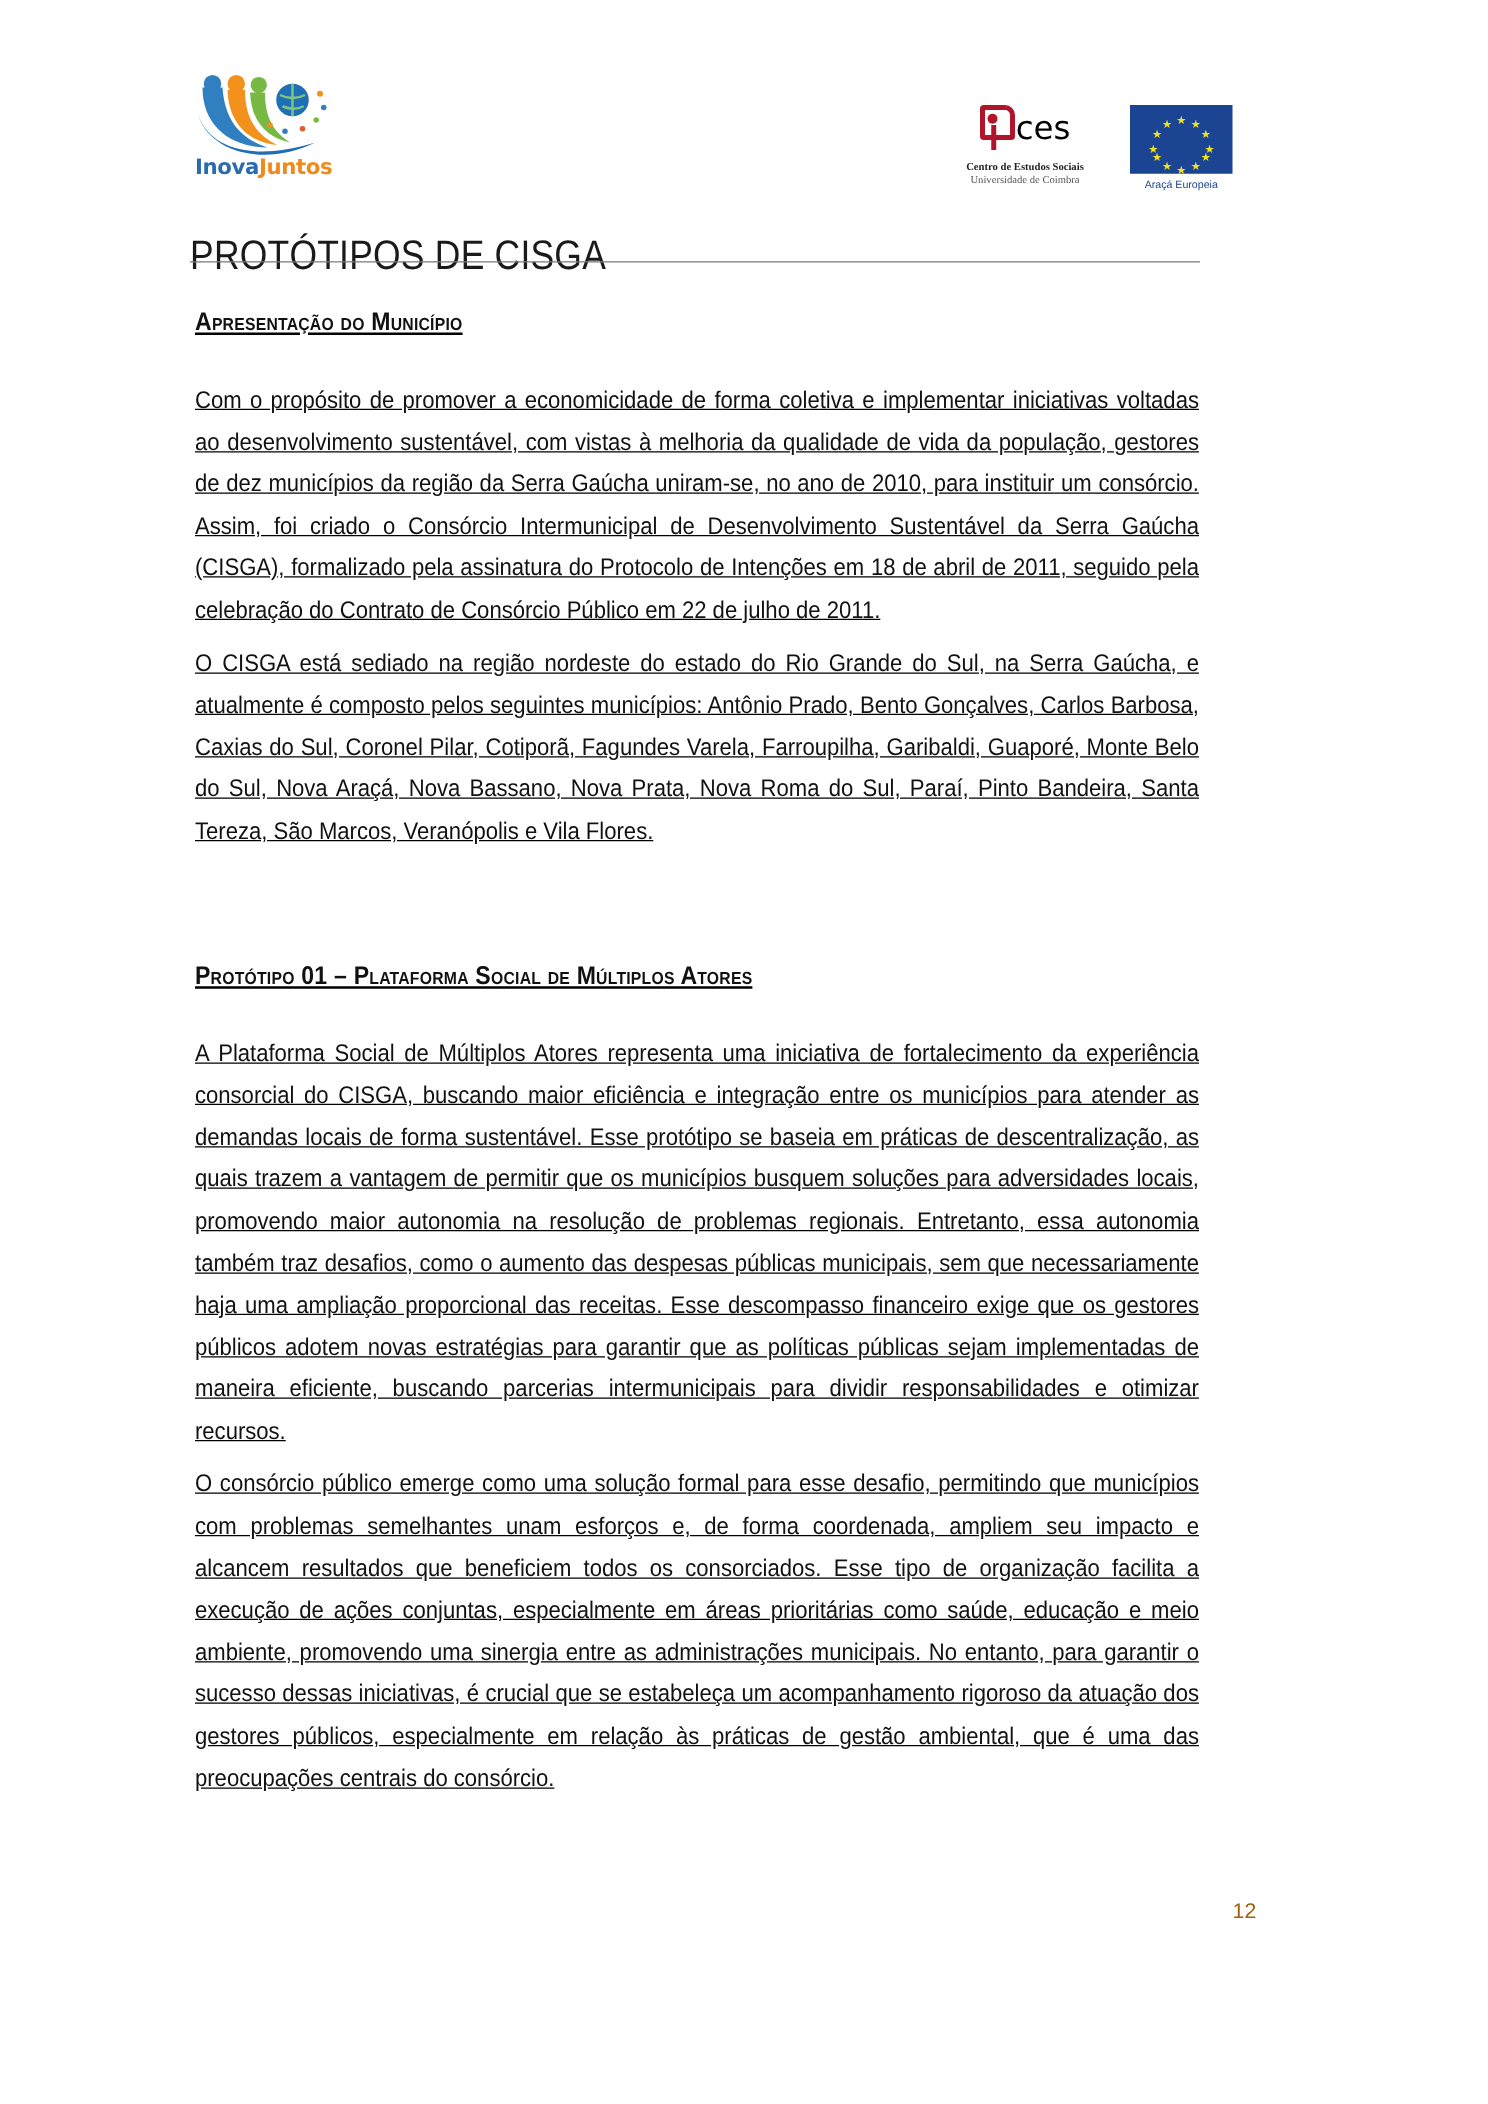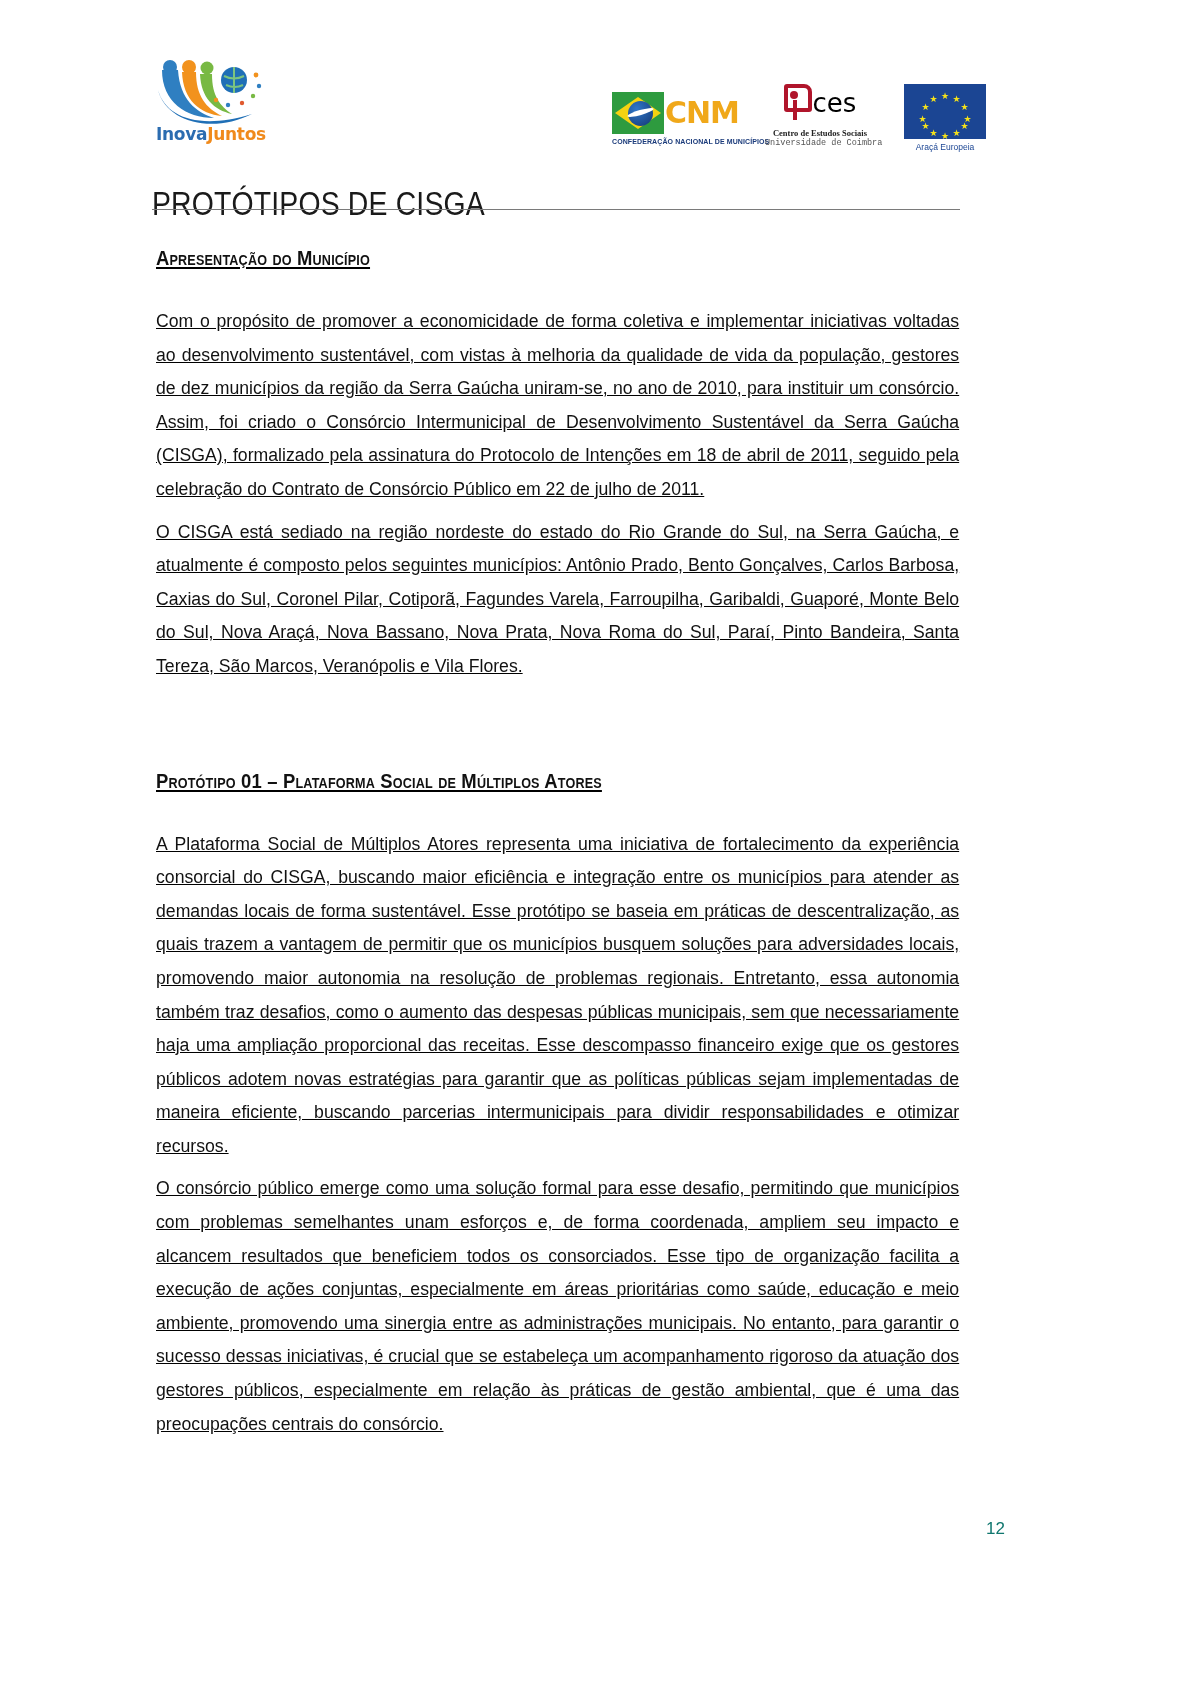--- a/index.html
+++ b/index.html
@@ -175,21 +175,21 @@
   }
   .ces-l1 {
     font-family: Liberation Serif, serif;
     font-size: 8.5px;
     font-weight: bold;
     color: #222;
     margin-top: 3px;
     white-space: nowrap;
   }
   .ces-l2 {
-    font-family: Liberation Mono, monospace;
+    font-family: Liberation Serif, serif;
     font-size: 8.5px;
     color: #555;
     white-space: nowrap;
   }
 
   .logo-eu {
     position: absolute;
     left: 897px;
     top: 56px;
     width: 96px;
@@ -286,21 +286,21 @@
   .sp-h2-to-p { height: 34px; }
 
   .page-number {
     position: absolute;
     left: 0;
     top: 1519px;
     width: 1005px;
     text-align: right;
     font-family: "Liberation Sans Narrow", "Liberation Sans", sans-serif;
     font-size: 17px;
-    color: #0f766e;
+    color: #a16207;
   }
 </style>
 </head>
 <body>
 
 <div class="page">
 
   <div class="header-band">
 
     <div class="logo-inova">
@@ -319,30 +319,20 @@
           <circle cx="97" cy="40" r="2.2" fill="#78b943"></circle>
           <circle cx="86" cy="47" r="2.2" fill="#e0592f"></circle>
           <circle cx="72" cy="49" r="2.2" fill="#2f7fc1"></circle>
           <circle cx="60" cy="44" r="2.2" fill="#f2921d"></circle>
           <path d="M2 34 C10 62, 44 74, 96 58 C56 78, 10 66, 2 34 Z" fill="#1f6fb6"></path>
         </svg>
       </div>
       <div class="inova-wordmark"><span class="inova-blue">Inova</span><span class="inova-orange">Juntos</span></div>
     </div>
 
-    <div class="logo-cnm">
-      <div class="cnm-row">
-        <div class="cnm-flag">
-          <div class="cnm-globe"></div>
-          <div class="cnm-band"></div>
-        </div>
-        <div class="cnm-text">CNM</div>
-      </div>
-      <div class="cnm-sub">CONFEDERAÇÃO NACIONAL DE MUNICÍPIOS</div>
-    </div>
 
     <div class="logo-ces">
       <div class="ces-mark">
         <div class="ces-glyph">
           <span class="ces-dot"></span>
         </div>
         <div class="ces-word">ces</div>
       </div>
       <div class="ces-l1">Centro de Estudos Sociais</div>
       <div class="ces-l2">Universidade de Coimbra</div>

